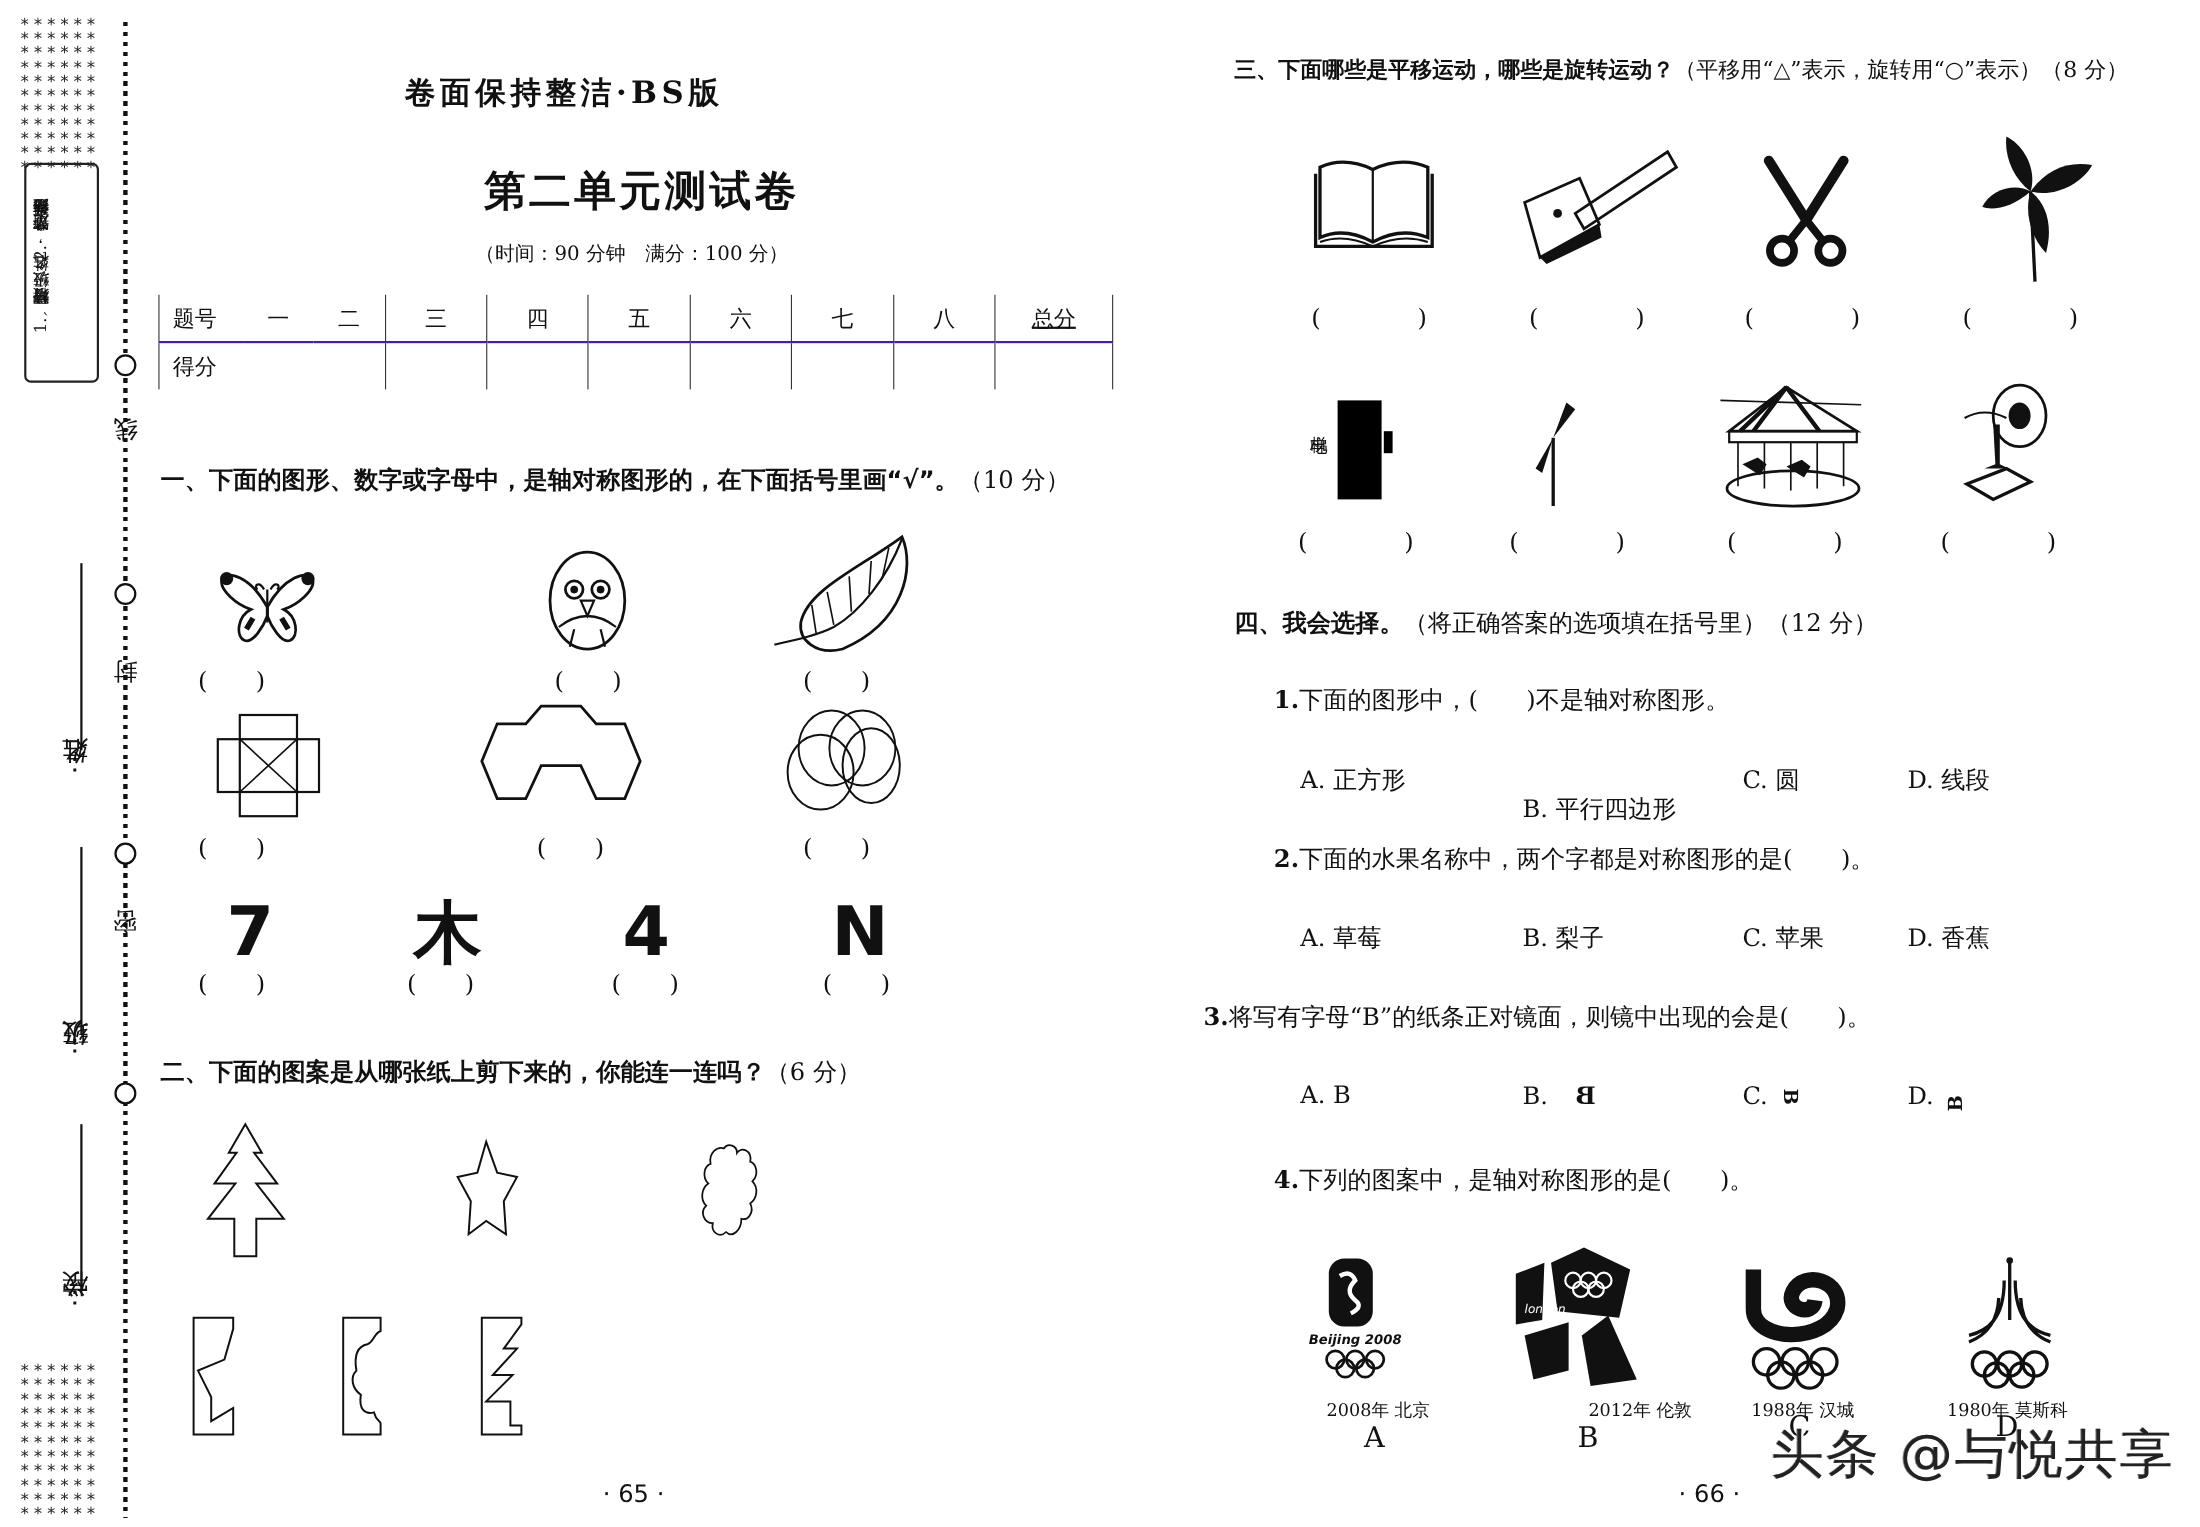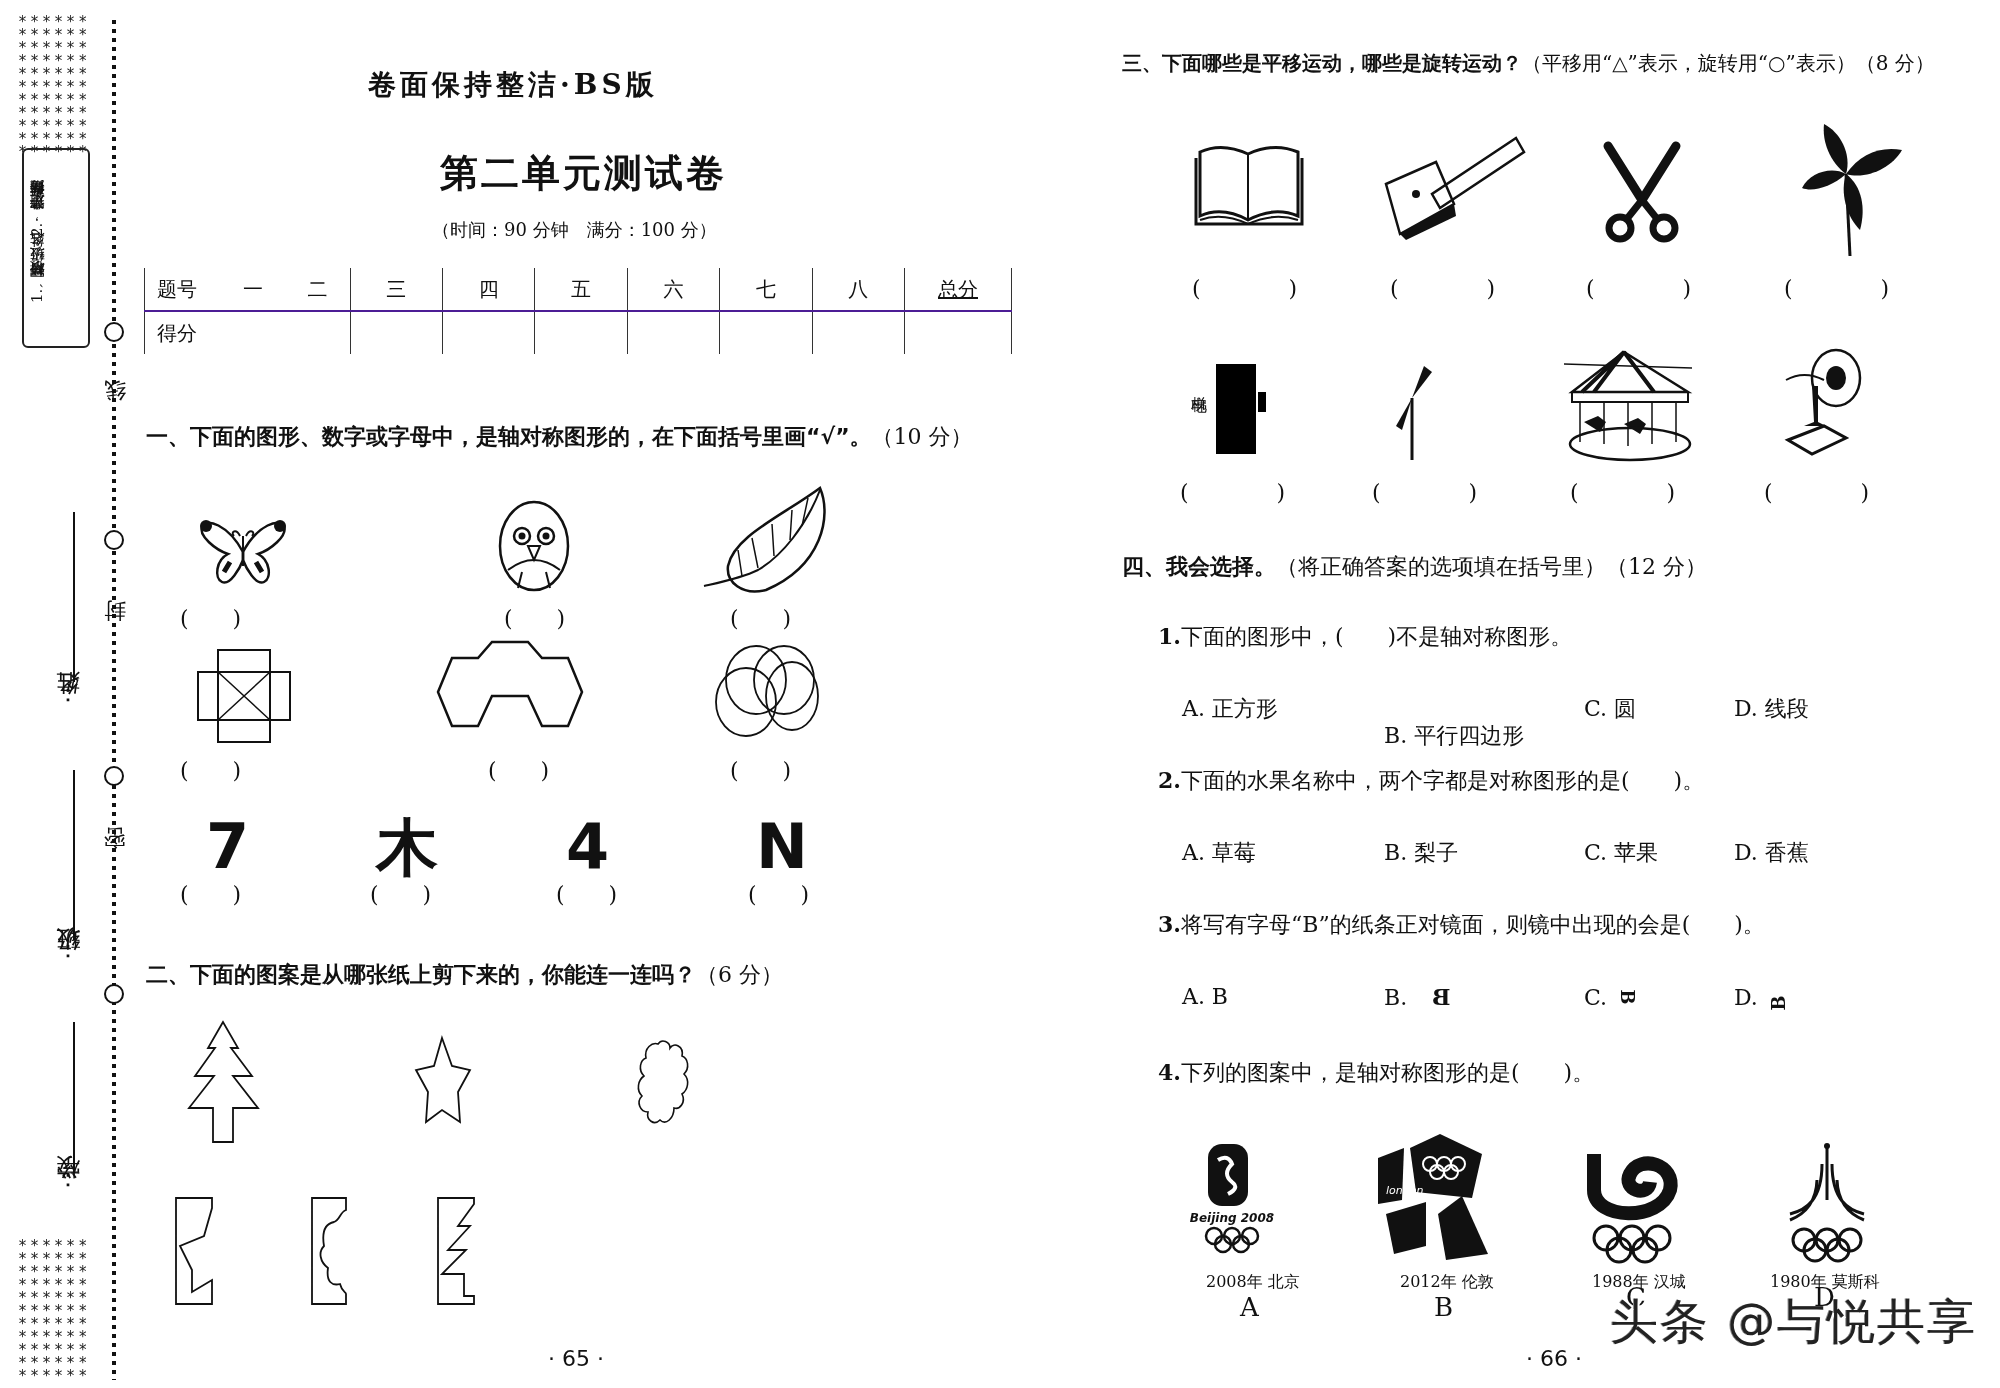--- a/index.html
+++ b/index.html
@@ -290,21 +290,21 @@
   <div class="item" style="left:1734px;top:694px;">D. 线段</div>
 
   <div class="item" style="left:1158px;top:766px;">
     <span class="qnum">2.</span><span>下面的水果名称中，两个字都是对称图形的是(　　)。</span>
   </div>
   <div class="item" style="left:1182px;top:838px;">A. 草莓</div>
   <div class="item" style="left:1384px;top:838px;">B. 梨子</div>
   <div class="item" style="left:1584px;top:838px;">C. 苹果</div>
   <div class="item" style="left:1734px;top:838px;">D. 香蕉</div>
 
-  <div class="item" style="left:1158px;top:910px;">
+  <div class="item" style="left:1094px;top:910px;">
     <span class="qnum">3.</span><span>将写有字母“B”的纸条正对镜面，则镜中出现的会是(　　)。</span>
   </div>
   <div class="item" style="left:1182px;top:984px;">A. B</div>
   <div class="item" style="left:1384px;top:984px;">
     <span>B.</span>
     <span style="display:inline-block;transform:scaleX(-1);margin-left:18px;font-weight:bold;">B</span>
   </div>
   <div class="item" style="left:1584px;top:984px;">
     <span>C.</span>
     <span style="display:inline-block;transform:rotate(90deg) scale(0.8);margin-left:4px;font-weight:bold;">B</span>
@@ -360,21 +360,21 @@
     <g fill="none" stroke="#111" stroke-width="3">
         <circle cx="18" cy="100" r="11"></circle>
         <circle cx="41" cy="100" r="11"></circle>
         <circle cx="64" cy="100" r="11"></circle>
         <circle cx="29" cy="110" r="11"></circle>
         <circle cx="52" cy="110" r="11"></circle>
       </g>
   </svg>
 
   <div class="caption" style="left:1206px;top:1272px;">2008年 北京</div>
-  <div class="caption" style="left:1400px;top:1272px;">2012年 伦敦</div>
+  <div class="caption" style="left:1444px;top:1272px;">2012年 伦敦</div>
   <div class="caption" style="left:1592px;top:1272px;">1988年 汉城</div>
   <div class="caption" style="left:1770px;top:1272px;">1980年 莫斯科</div>
 
   <div class="letter" style="left:1240px;top:1292px;">A</div>
   <div class="letter" style="left:1434px;top:1292px;">B</div>
   <div class="letter" style="left:1626px;top:1282px;">C</div>
   <div class="letter" style="left:1814px;top:1282px;">D</div>
 
   <div class="pageno" style="left:1526px;top:1346px;">· 66 ·</div>
 </div>

